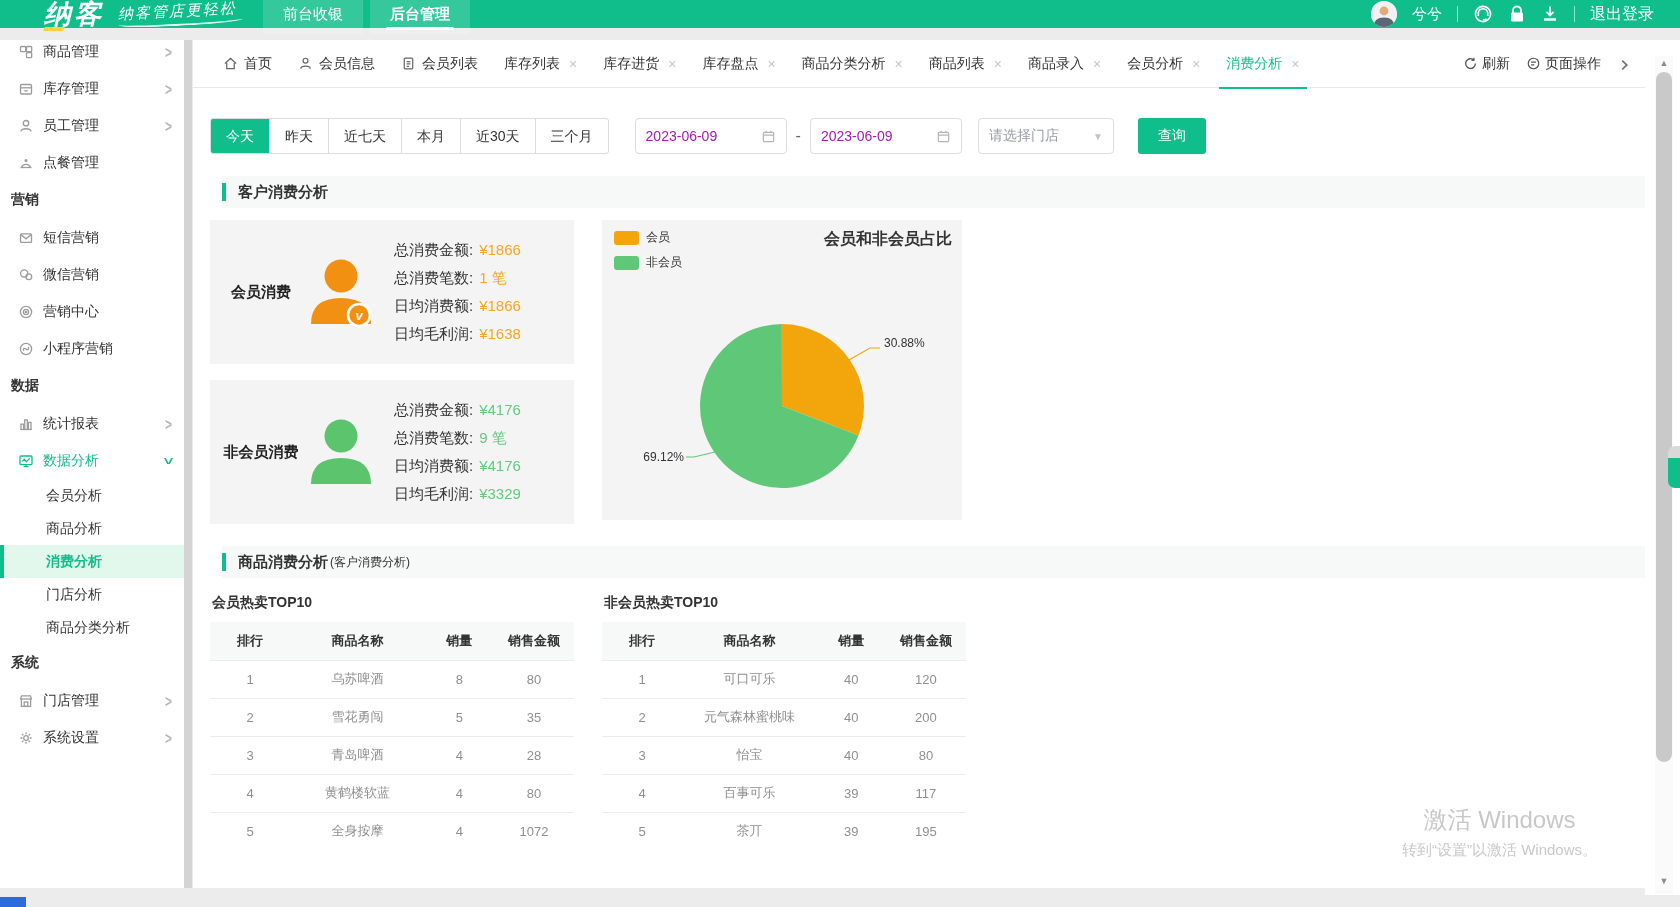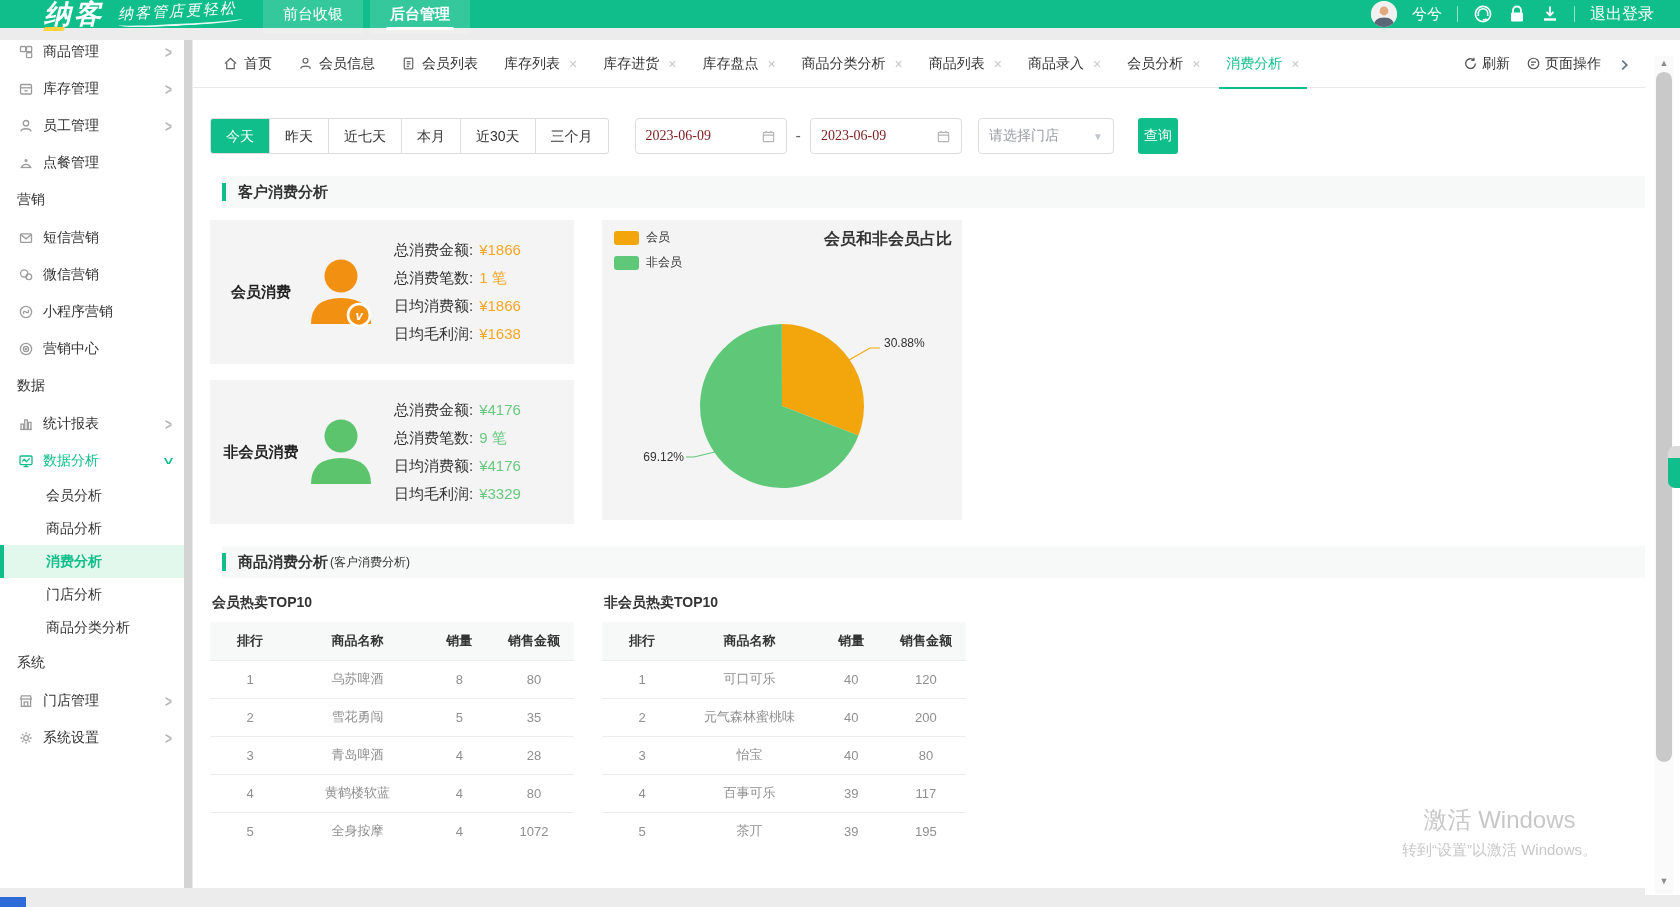--- a/index.html
+++ b/index.html
@@ -42,22 +42,22 @@
   .sidebar-scrollbar { position:absolute; left:184px; top:40px; width:8px; height:848px;
     background:#d4d4d4; z-index:11; }
   .menu { margin-top:-7px; }
   .menu-item { height:37px; display:flex; align-items:center; padding-left:18px;
     font-size:14px; color:#333; cursor:pointer; }
   .menu-item .ic { color:#9b9b9b; display:flex; margin-right:9px; }
   .menu-item.green, .menu-item.green .ic { color:#0fbe8b; }
   .menu-item .chev { margin-left:auto; margin-right:14px; color:#b5b5b5; font-size:12px;
     font-weight:bold; transform:scaleY(1.4); }
   .menu-item.green .chev { color:#0fbe8b; }
-  .menu-section { height:38px; display:flex; align-items:center; padding-left:17px;
-    font-size:14px; font-weight:normal; color:#333; }
+  .menu-section { height:38px; display:flex; align-items:center; padding-left:11px;
+    font-size:14px; font-weight:bold; color:#333; }
   .menu-sub { height:33px; display:flex; align-items:center; padding-left:46px;
     font-size:14px; color:#333; cursor:pointer; }
   .menu-sub.active { background:#e3f8ec; color:#0fbe8b; border-left:4px solid #0fbe8b;
     padding-left:42px; font-weight:bold; }
 
   
   .main { position:absolute; left:193px; top:40px; width:1452px; height:848px;
     background:#fff; overflow:hidden; }
   .tabbar { height:48px; display:flex; align-items:center; padding-left:17px;
     border-bottom:1px solid #e9e9e9; }
@@ -77,30 +77,30 @@
   
   .filter-row { display:flex; align-items:center; margin-top:30px; height:36px; }
   .range-group { display:flex; border:1px solid #dcdcdc; border-radius:3px;
     overflow:hidden; height:36px; background:#fff; }
   .range-btn { min-width:55px; padding:0 15px; line-height:34px; font-size:14px;
     color:#333; text-align:center; border-right:1px solid #dcdcdc; cursor:pointer; }
   .range-btn:last-child { border-right:none; }
   .range-btn.active { background:#0fbe8b; color:#fff; line-height:36px; margin:-1px 0; }
   .date-box { width:152px; height:36px; border:1px solid #dcdcdc; border-radius:4px;
     display:flex; align-items:center; padding:0 10px; background:#fff; }
-  .date-box input { border:none; outline:none; width:100px; font-size:14px; color:#7f1d1d;
-    font-family:Liberation Serif, serif; background:transparent; }
+  .date-box input { border:none; outline:none; width:100px; font-size:14px; color:#a21caf;
+    font-family:Liberation Sans, sans-serif; background:transparent; }
   .date-box .cal { margin-left:auto; color:#b5b5b5; display:flex; }
   .dash { margin:0 9px; color:#666; }
   .ml26 { margin-left:26px; }
   .store-select { width:136px; height:36px; border:1px solid #dcdcdc; border-radius:4px;
     display:flex; align-items:center; padding:0 10px; margin-left:16px; background:#fff;
     font-size:14px; color:#9a9da3; cursor:pointer; }
   .store-select .caret { margin-left:auto; color:#c0c4cc; font-size:10px; }
-  .query-btn { width:40px; height:36px; background:#0fbe8b; border:none; border-radius:3px;
+  .query-btn { width:68px; height:36px; background:#0fbe8b; border:none; border-radius:3px;
     color:#fff; font-size:14px; margin-left:24px; cursor:pointer;
     font-family:"Liberation Sans",sans-serif; }
 
   
   .section-band { margin-top:22px; margin-left:12px; height:32px; width:1423px;
     background:#f7f8f8; display:flex; align-items:center; }
   .gbar { width:4px; height:18px; background:#0fbe8b; margin-right:12px; }
   .section-title { font-size:15px; font-weight:bold; color:#333; }
   .section-sub { font-size:12px; color:#333; margin-left:2px; }
 
@@ -266,34 +266,34 @@
             <circle cx="6.2" cy="6.4" r="3.6"></circle>
             <circle cx="10.8" cy="9.8" r="2.9"></circle>
           </svg>
         </span>
       <span>微信营销</span>
     </div>
     <div class="menu-item">
       <span class="ic">
           <svg class="i" width="16" height="16" viewBox="0 0 16 16" fill="none" stroke="currentColor" stroke-width="1.3">
             <circle cx="8" cy="8" r="5.6"></circle>
-            <path d="M6 9.9 C4.6 8.6 5.9 6.1 8 8 C10.1 9.9 11.4 7.4 10 6.1"></path>
-          </svg>
-        </span>
-      <span>小程序营销</span>
-    </div>
-    <div class="menu-item">
-      <span class="ic">
-          <svg class="i" width="16" height="16" viewBox="0 0 16 16" fill="none" stroke="currentColor" stroke-width="1.3">
-            <circle cx="8" cy="8" r="5.6"></circle>
             <circle cx="8" cy="8" r="2.6"></circle>
             <circle cx="8" cy="8" r="0.7" fill="currentColor"></circle>
           </svg>
         </span>
       <span>营销中心</span>
+    </div>
+    <div class="menu-item">
+      <span class="ic">
+          <svg class="i" width="16" height="16" viewBox="0 0 16 16" fill="none" stroke="currentColor" stroke-width="1.3">
+            <circle cx="8" cy="8" r="5.6"></circle>
+            <path d="M6 9.9 C4.6 8.6 5.9 6.1 8 8 C10.1 9.9 11.4 7.4 10 6.1"></path>
+          </svg>
+        </span>
+      <span>小程序营销</span>
     </div>
 
     <div class="menu-section">数据</div>
 
     <div class="menu-item">
       <span class="ic">
           <svg class="i" width="16" height="16" viewBox="0 0 16 16" fill="none" stroke="currentColor" stroke-width="1.3">
             <path d="M3 13.5 V8.2 H5.6 V13.5"></path>
             <path d="M6.7 13.5 V3.8 H9.3 V13.5"></path>
             <path d="M10.4 13.5 V6.4 H13 V13.5"></path>

